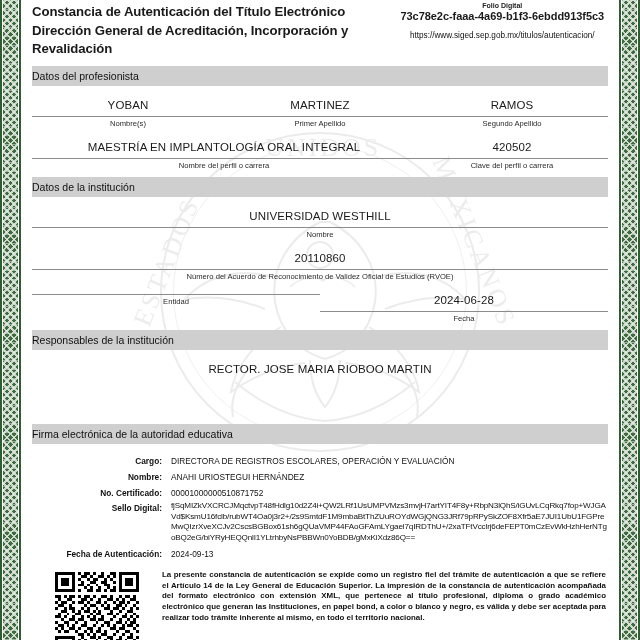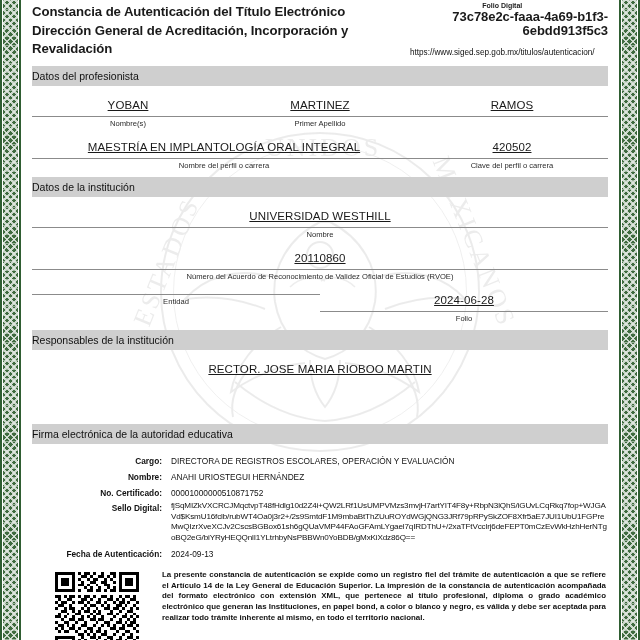--- a/index.html
+++ b/index.html
@@ -114,25 +114,24 @@
     width: 232px;
   }
   .head-right .folio-label {
     font-size: 7px;
     font-weight: bold;
     color: #222;
     margin: 0 0 1px 0;
     line-height: 1;
   }
   .head-right .uuid {
-    font-size: 13px;
+    font-size: 11px;
     font-weight: bold;
     letter-spacing: -0.05px;
     line-height: 1.1;
-    text-align: right;
   }
   .head-right .url {
     font-size: 8.2px;
     margin-top: 9px;
     color: #111;
   }
 
   .band {
     background: #cfcfcf;
     text-align: left;
@@ -149,21 +148,20 @@
   .cell {
     flex: 1;
     text-align: center;
     position: relative;
   }
   .cell .val {
     font-size: 11.5px;
     padding-bottom: 3px;
     letter-spacing: .1px;
     min-height: 14px;
-    text-decoration: underline;
   }
   .cell .rule {
     border-top: 1px solid #8b8b8b;
   }
   .cell .cap {
     font-size: 7.6px;
     padding-top: 2px;
     color: #2a2a2a;
   }
 
@@ -282,20 +280,21 @@
         <div class="cap">Nombre(s)</div>
       </div>
       <div class="cell">
         <div class="val">MARTINEZ</div>
         <div class="rule"></div>
         <div class="cap">Primer Apellido</div>
       </div>
       <div class="cell">
         <div class="val">RAMOS</div>
         <div class="rule"></div>
+        <div class="cap">Segundo Apellido</div>
       </div>
     </div>
 
     <div class="row2">
       <div class="cell" style="flex:2">
         <div class="val">MAESTRÍA EN IMPLANTOLOGÍA ORAL INTEGRAL</div>
         <div class="rule"></div>
         <div class="cap">Nombre del perfil o carrera</div>
       </div>
       <div class="cell">
@@ -325,21 +324,21 @@
 
 
     <div class="row2">
       <div class="cell">
         <div class="rule"></div>
         <div class="cap">Entidad</div>
       </div>
       <div class="cell">
         <div class="val">2024-06-28</div>
         <div class="rule"></div>
-        <div class="cap">Folio</div>
+        <div class="cap">Fecha</div>
       </div>
     </div>
 
     <div class="band">Responsables de la institución</div>
 
     <div class="row2">
       <div class="cell full">
         <div class="val">RECTOR. JOSE MARIA RIOBOO MARTIN</div>
       </div>
     </div>

